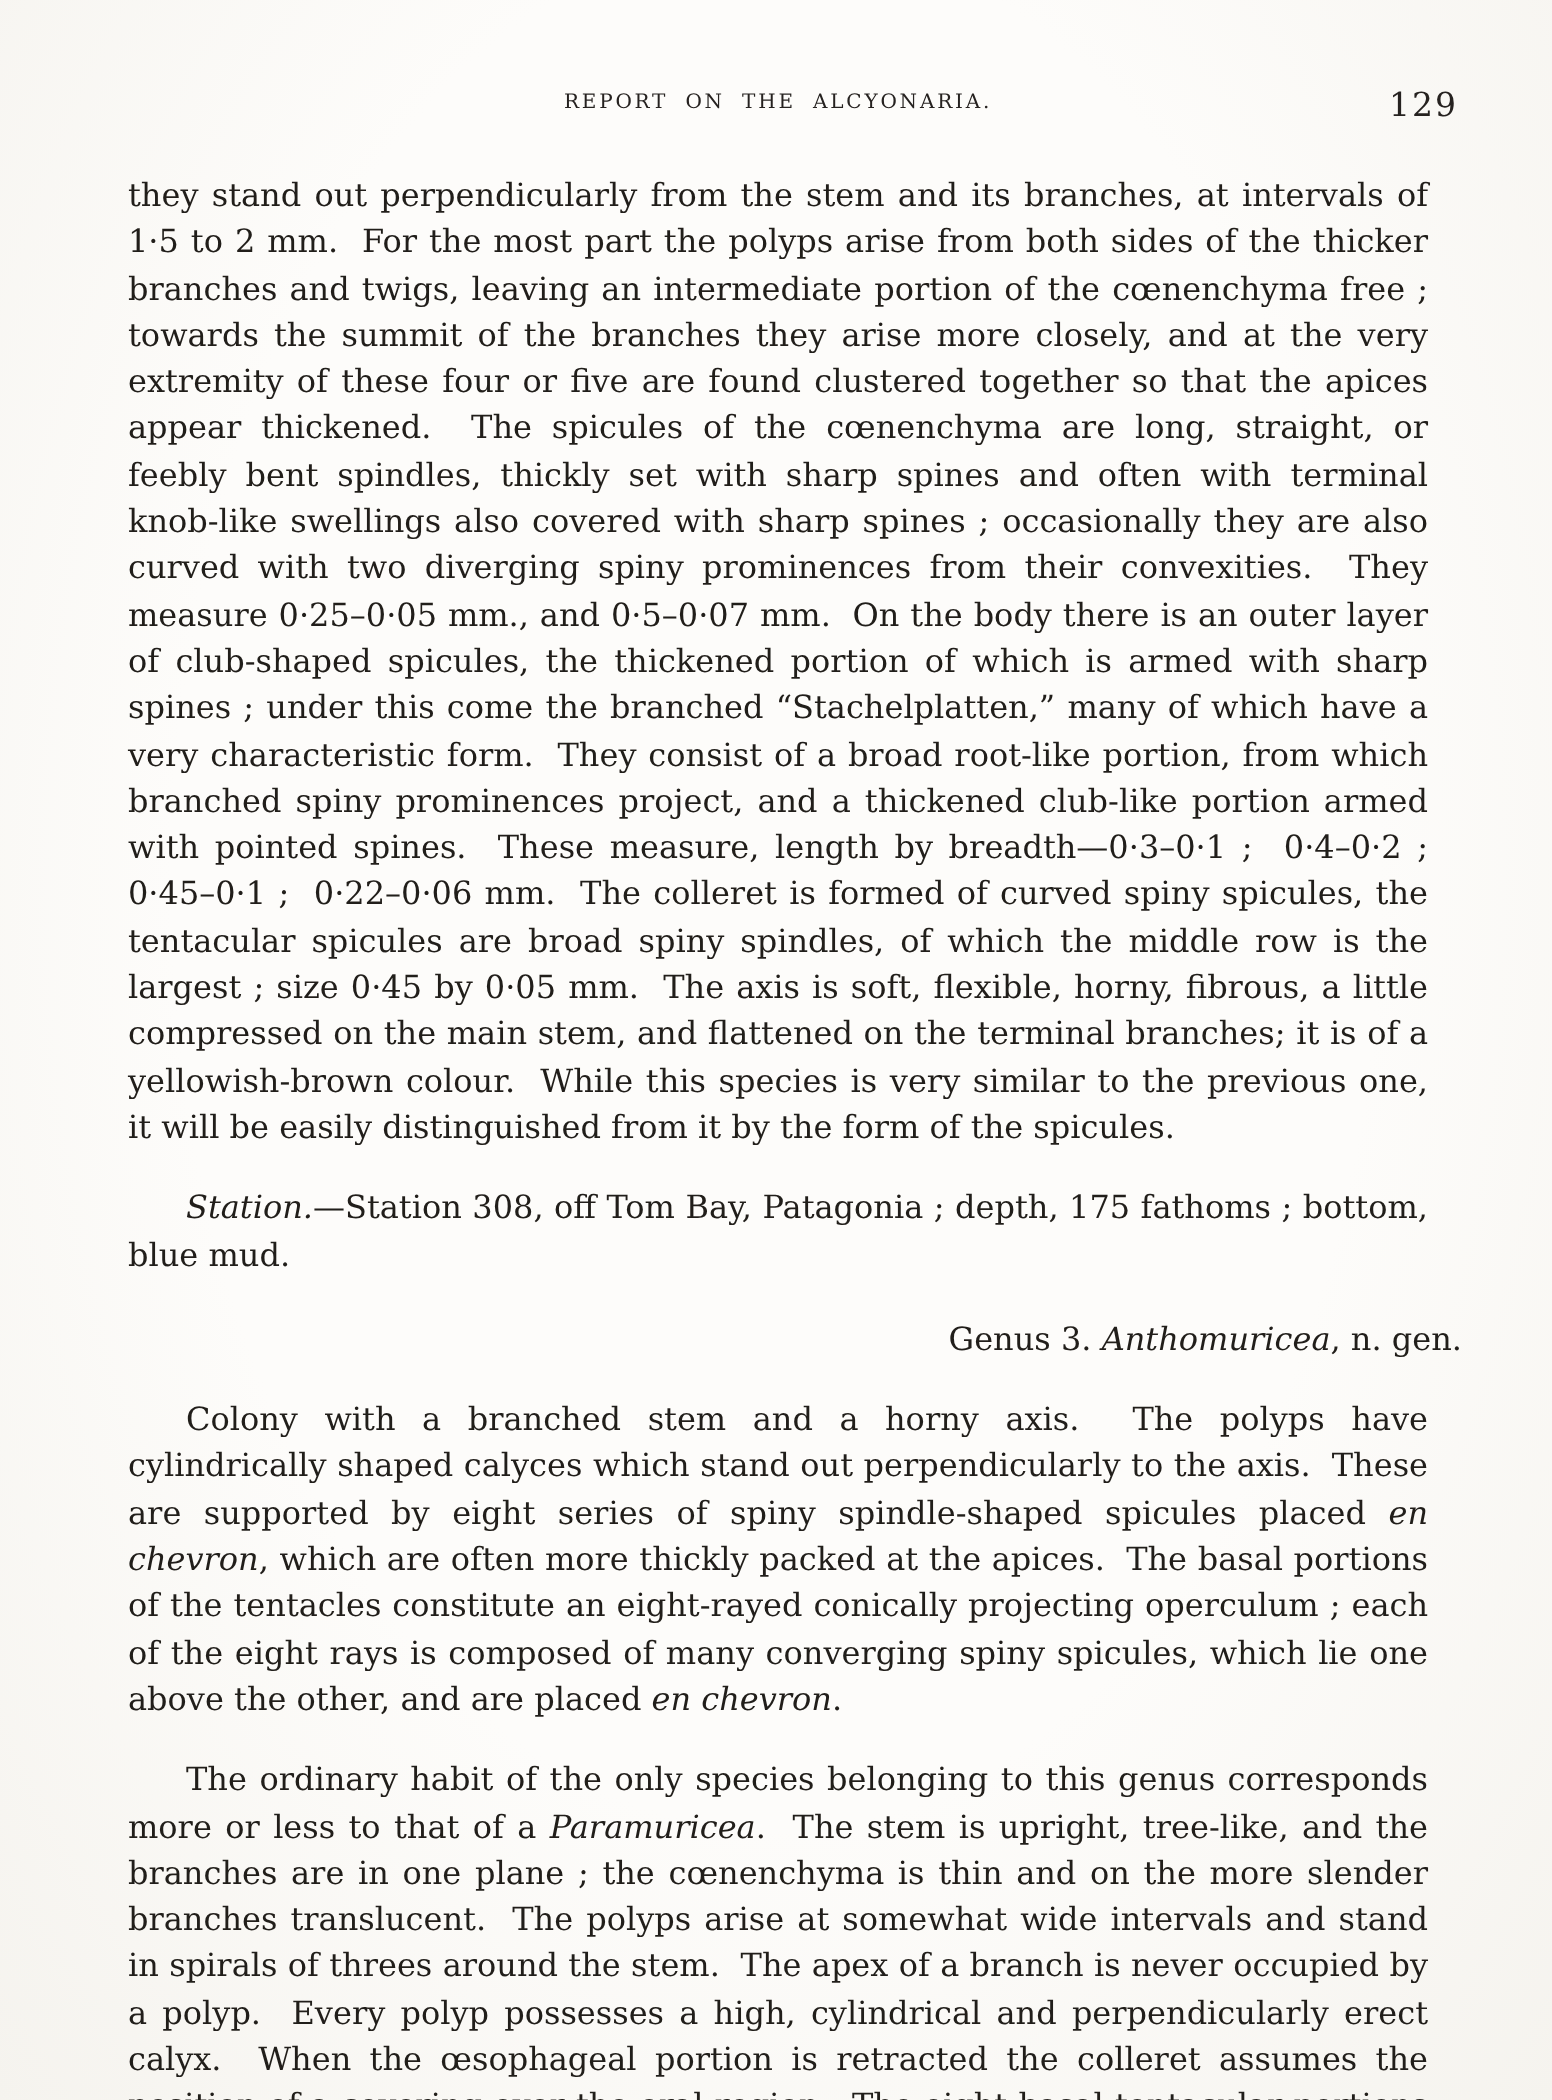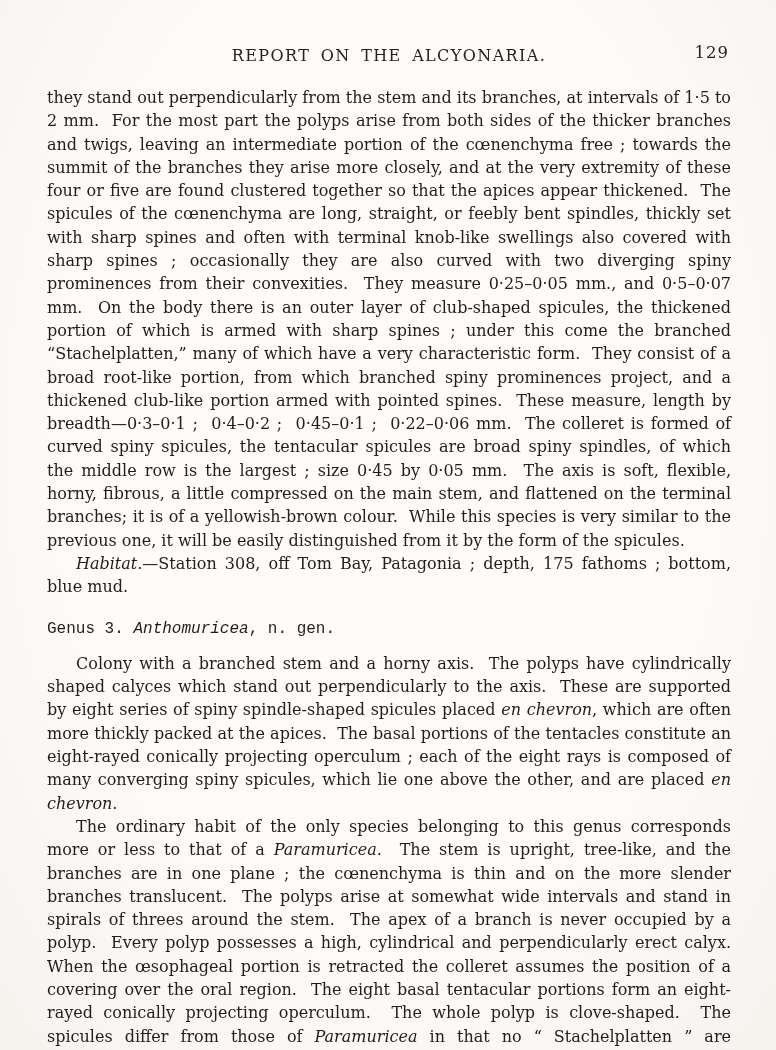--- a/index.html
+++ b/index.html
@@ -21,69 +21,68 @@
   }
   .running-header {
     position: relative;
     height: 20px;
   }
   .head-title {
     position: absolute;
     left: 50%;
     top: 0;
     transform: translateX(-50%);
-    font-size: 16px;
+    font-size: 10px;
     letter-spacing: 1.4px;
     word-spacing: 4px;
     white-space: nowrap;
     color: #262220;
   }
   .page-num {
     position: absolute;
     right: 2px;
     top: -3px;
     font-size: 16.5px;
     letter-spacing: 1px;
     color: #262220;
   }
   .text-block {
     margin-top: 20px;
     font-size: 16px;
     line-height: 23.3px;
     text-align: justify;
   }
   p.para {
-    margin: 0;
+    margin: 17px;
     white-space: pre-wrap;
   }
   p.para.indent {
     text-indent: 29px;
   }
   h3.genus-heading {
     margin: 19px 0 11px 0;
     font-weight: normal;
     font-size: 16px;
-    text-align: left;
+    text-align: right;
     text-indent: 0;
     white-space: pre-wrap;
-    font-family: Liberation Mono, monospace;
   }
   i { font-style: italic; }
 </style>
 </head>
 <body>
 
 <div class="page">
 
   <div class="running-header">
     <span class="head-title">REPORT ON THE ALCYONARIA.</span>
     <span class="page-num">129</span>
   </div>
 
   <div class="text-block">
     <p class="para">they stand out perpendicularly from the stem and its branches, at intervals of 1·5 to 2 mm.  For the most part the polyps arise from both sides of the thicker branches and twigs, leaving an intermediate portion of the cœnenchyma free ; towards the summit of the branches they arise more closely, and at the very extremity of these four or five are found clustered together so that the apices appear thickened.  The spicules of the cœnenchyma are long, straight, or feebly bent spindles, thickly set with sharp spines and often with terminal knob-like swellings also covered with sharp spines ; occasionally they are also curved with two diverging spiny prominences from their convexities.  They measure 0·25–0·05 mm., and 0·5–0·07 mm.  On the body there is an outer layer of club-shaped spicules, the thickened portion of which is armed with sharp spines ; under this come the branched “Stachelplatten,” many of which have a very characteristic form.  They consist of a broad root-like portion, from which branched spiny prominences project, and a thickened club-like portion armed with pointed spines.  These measure, length by breadth—0·3–0·1 ;  0·4–0·2 ;  0·45–0·1 ;  0·22–0·06 mm.  The colleret is formed of curved spiny spicules, the tentacular spicules are broad spiny spindles, of which the middle row is the largest ; size 0·45 by 0·05 mm.  The axis is soft, flexible, horny, fibrous, a little compressed on the main stem, and flattened on the terminal branches; it is of a yellowish-brown colour.  While this species is very similar to the previous one, it will be easily distinguished from it by the form of the spicules.</p>
-    <p class="para indent"><i>Habitat.</i>—Station 308, off Tom Bay, Patagonia ; depth, 175 fathoms ; bottom, blue mud.</p>
+    <p class="para indent"><i>Station.</i>—Station 308, off Tom Bay, Patagonia ; depth, 175 fathoms ; bottom, blue mud.</p>
     <h3 class="genus-heading">Genus 3. <i>Anthomuricea</i>, n. gen.</h3>
     <p class="para indent">Colony with a branched stem and a horny axis.  The polyps have cylindrically shaped calyces which stand out perpendicularly to the axis.  These are supported by eight series of spiny spindle-shaped spicules placed <i>en chevron</i>, which are often more thickly packed at the apices.  The basal portions of the tentacles constitute an eight-rayed conically projecting operculum ; each of the eight rays is composed of many converging spiny spicules, which lie one above the other, and are placed <i>en chevron</i>.</p>
     <p class="para indent">The ordinary habit of the only species belonging to this genus corresponds more or less to that of a <i>Paramuricea</i>.  The stem is upright, tree-like, and the branches are in one plane ; the cœnenchyma is thin and on the more slender branches translucent.  The polyps arise at somewhat wide intervals and stand in spirals of threes around the stem.  The apex of a branch is never occupied by a polyp.  Every polyp possesses a high, cylindrical and perpendicularly erect calyx.  When the œsophageal portion is retracted the colleret assumes the position of a covering over the oral region.  The eight basal tentacular portions form an eight-rayed conically projecting operculum.  The whole polyp is clove-shaped.  The spicules differ from those of <i>Paramuricea</i> in that no “ Stachelplatten ” are developed.  The spicules of the cœnenchyma are curved or feebly</p>
   </div>
 
 </div>
 
 </body></html>

